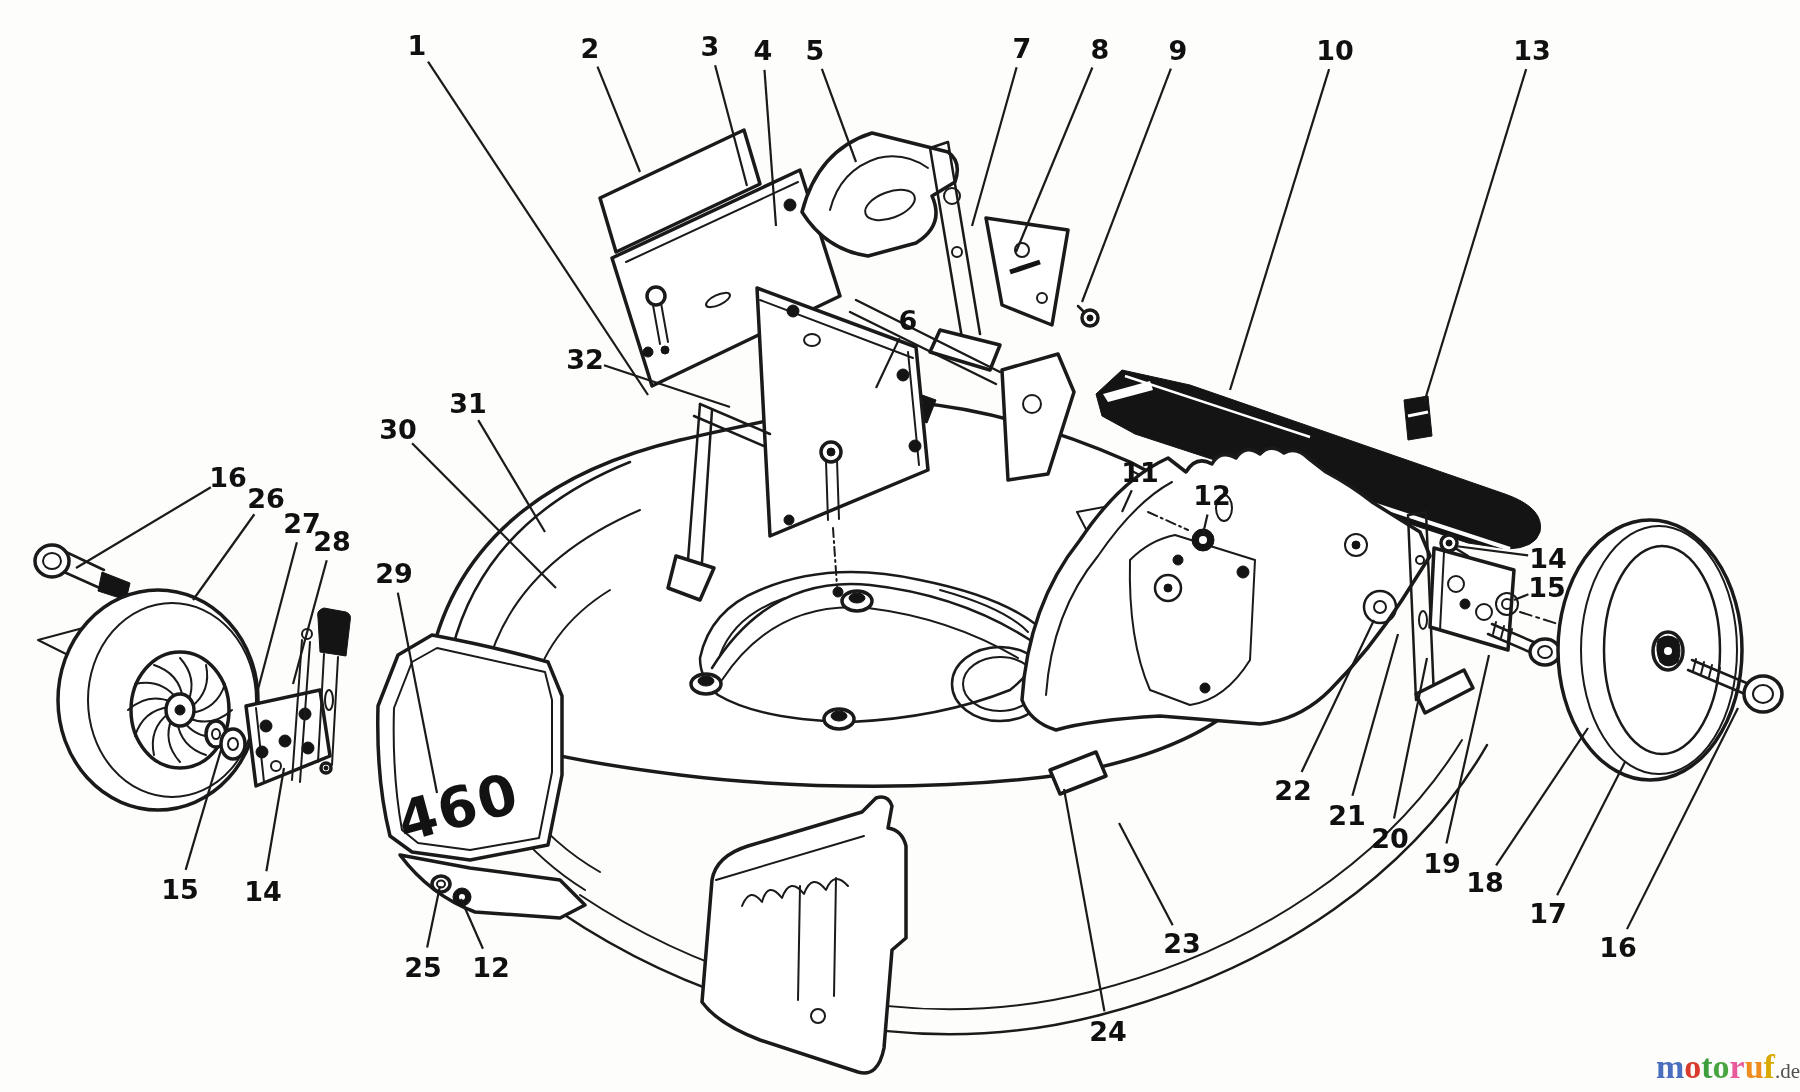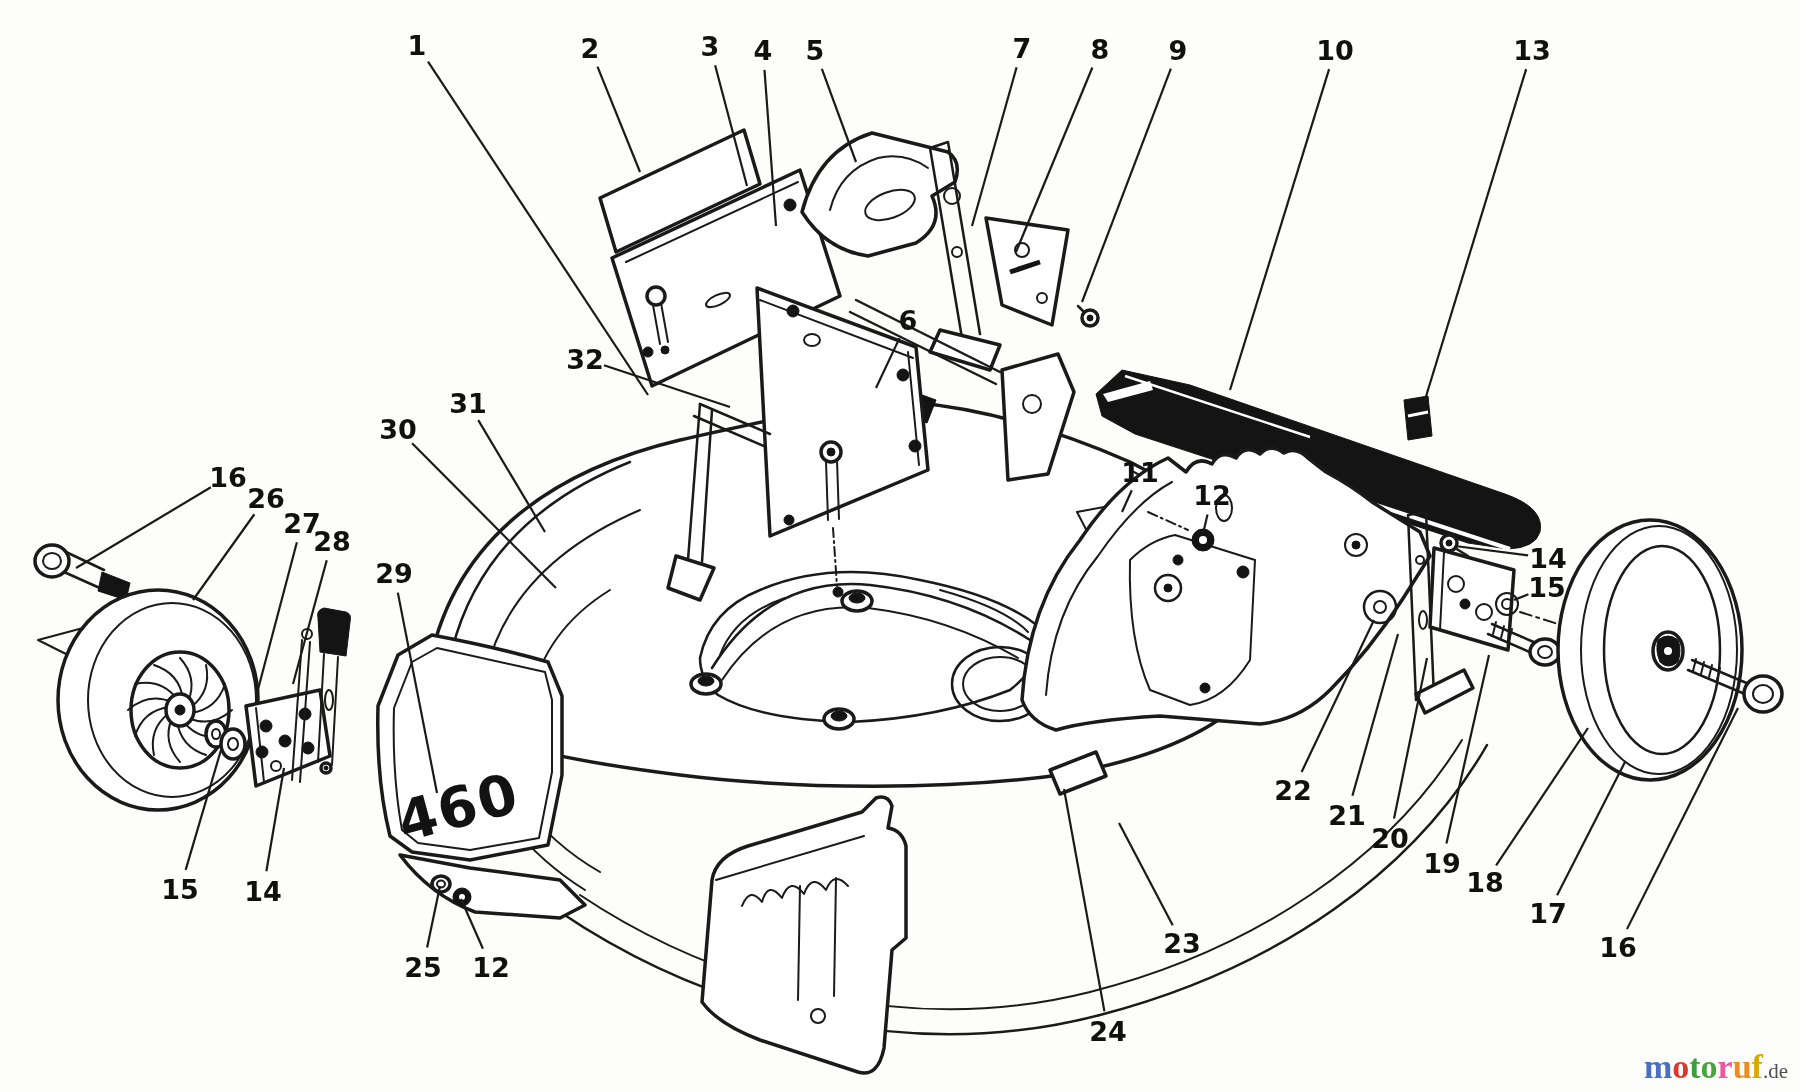--- a/index.html
+++ b/index.html
@@ -6,21 +6,21 @@
   #stage{position:relative;width:1800px;height:1092px;background:#fdfdfb;overflow:hidden;
          font-family:"DejaVu Sans",sans-serif;}
   svg{position:absolute;left:0;top:0;}
   .part{fill:#ffffff;stroke:#1a1a1a;stroke-width:3.5;stroke-linejoin:round;stroke-linecap:round;}
   .ln{fill:none;stroke:#1a1a1a;stroke-width:2.5;stroke-linejoin:round;stroke-linecap:round;}
   .ln2{fill:none;stroke:#1a1a1a;stroke-width:2;stroke-linejoin:round;stroke-linecap:round;}
   .dk{fill:#141414;stroke:#141414;stroke-width:1;}
   .callout-text{font-family:"DejaVu Sans",sans-serif;font-weight:700;font-size:27px;fill:#101010;}
   .model-text{font-family:"DejaVu Sans",sans-serif;font-weight:700;font-size:56px;fill:#121212;
               letter-spacing:2px;}
-  #brand{position:absolute;right:12px;bottom:8px;font-family:"Liberation Serif",serif;
+  #brand{position:absolute;right:0;bottom:8px;font-family:"Liberation Serif",serif;
          font-weight:700;font-size:34px;line-height:1;white-space:nowrap;}
   #brand .suffix{font-size:21px;font-weight:400;}
 </style>
 </head>
 <body>
 
 <div id="stage">
 <svg id="art" width="1800" height="1092" viewBox="0 0 1800 1092">
   <defs>
     <path id="spoke" d="M 180,658 Q 198,678 188,702"></path>

